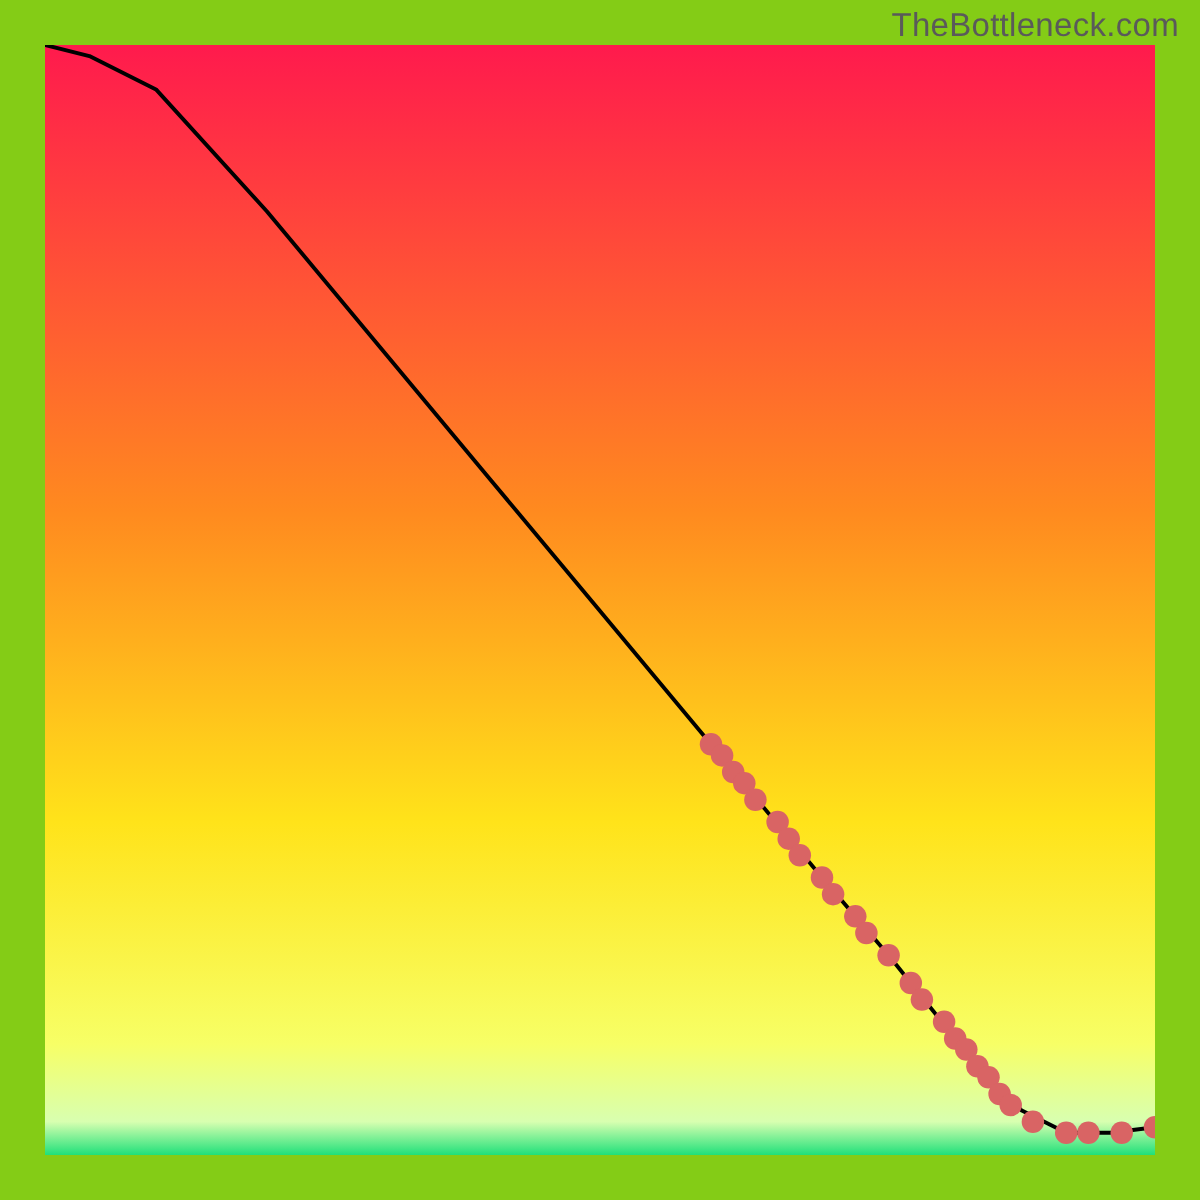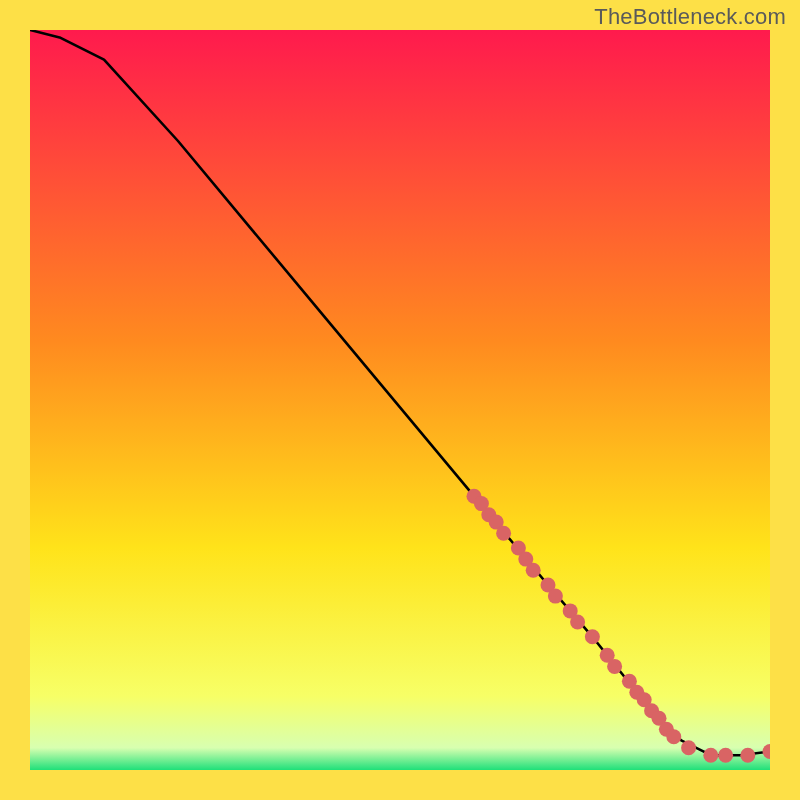--- a/index.html
+++ b/index.html
@@ -8,21 +8,21 @@
     width: 800px;
     height: 800px;
     background: #000;
     overflow: hidden;
     font-family: Arial, Helvetica, sans-serif;
   }
   .stage {
     position: relative;
     width: 800px;
     height: 800px;
-    background: #fde047;
+    background: #84cc16;
   }
   .watermark {
     position: absolute;
     top: 4px;
     right: 14px;
     color: #5a5a5a;
     font-size: 22px;
     font-weight: 500;
     letter-spacing: 0.2px;
     user-select: none;

